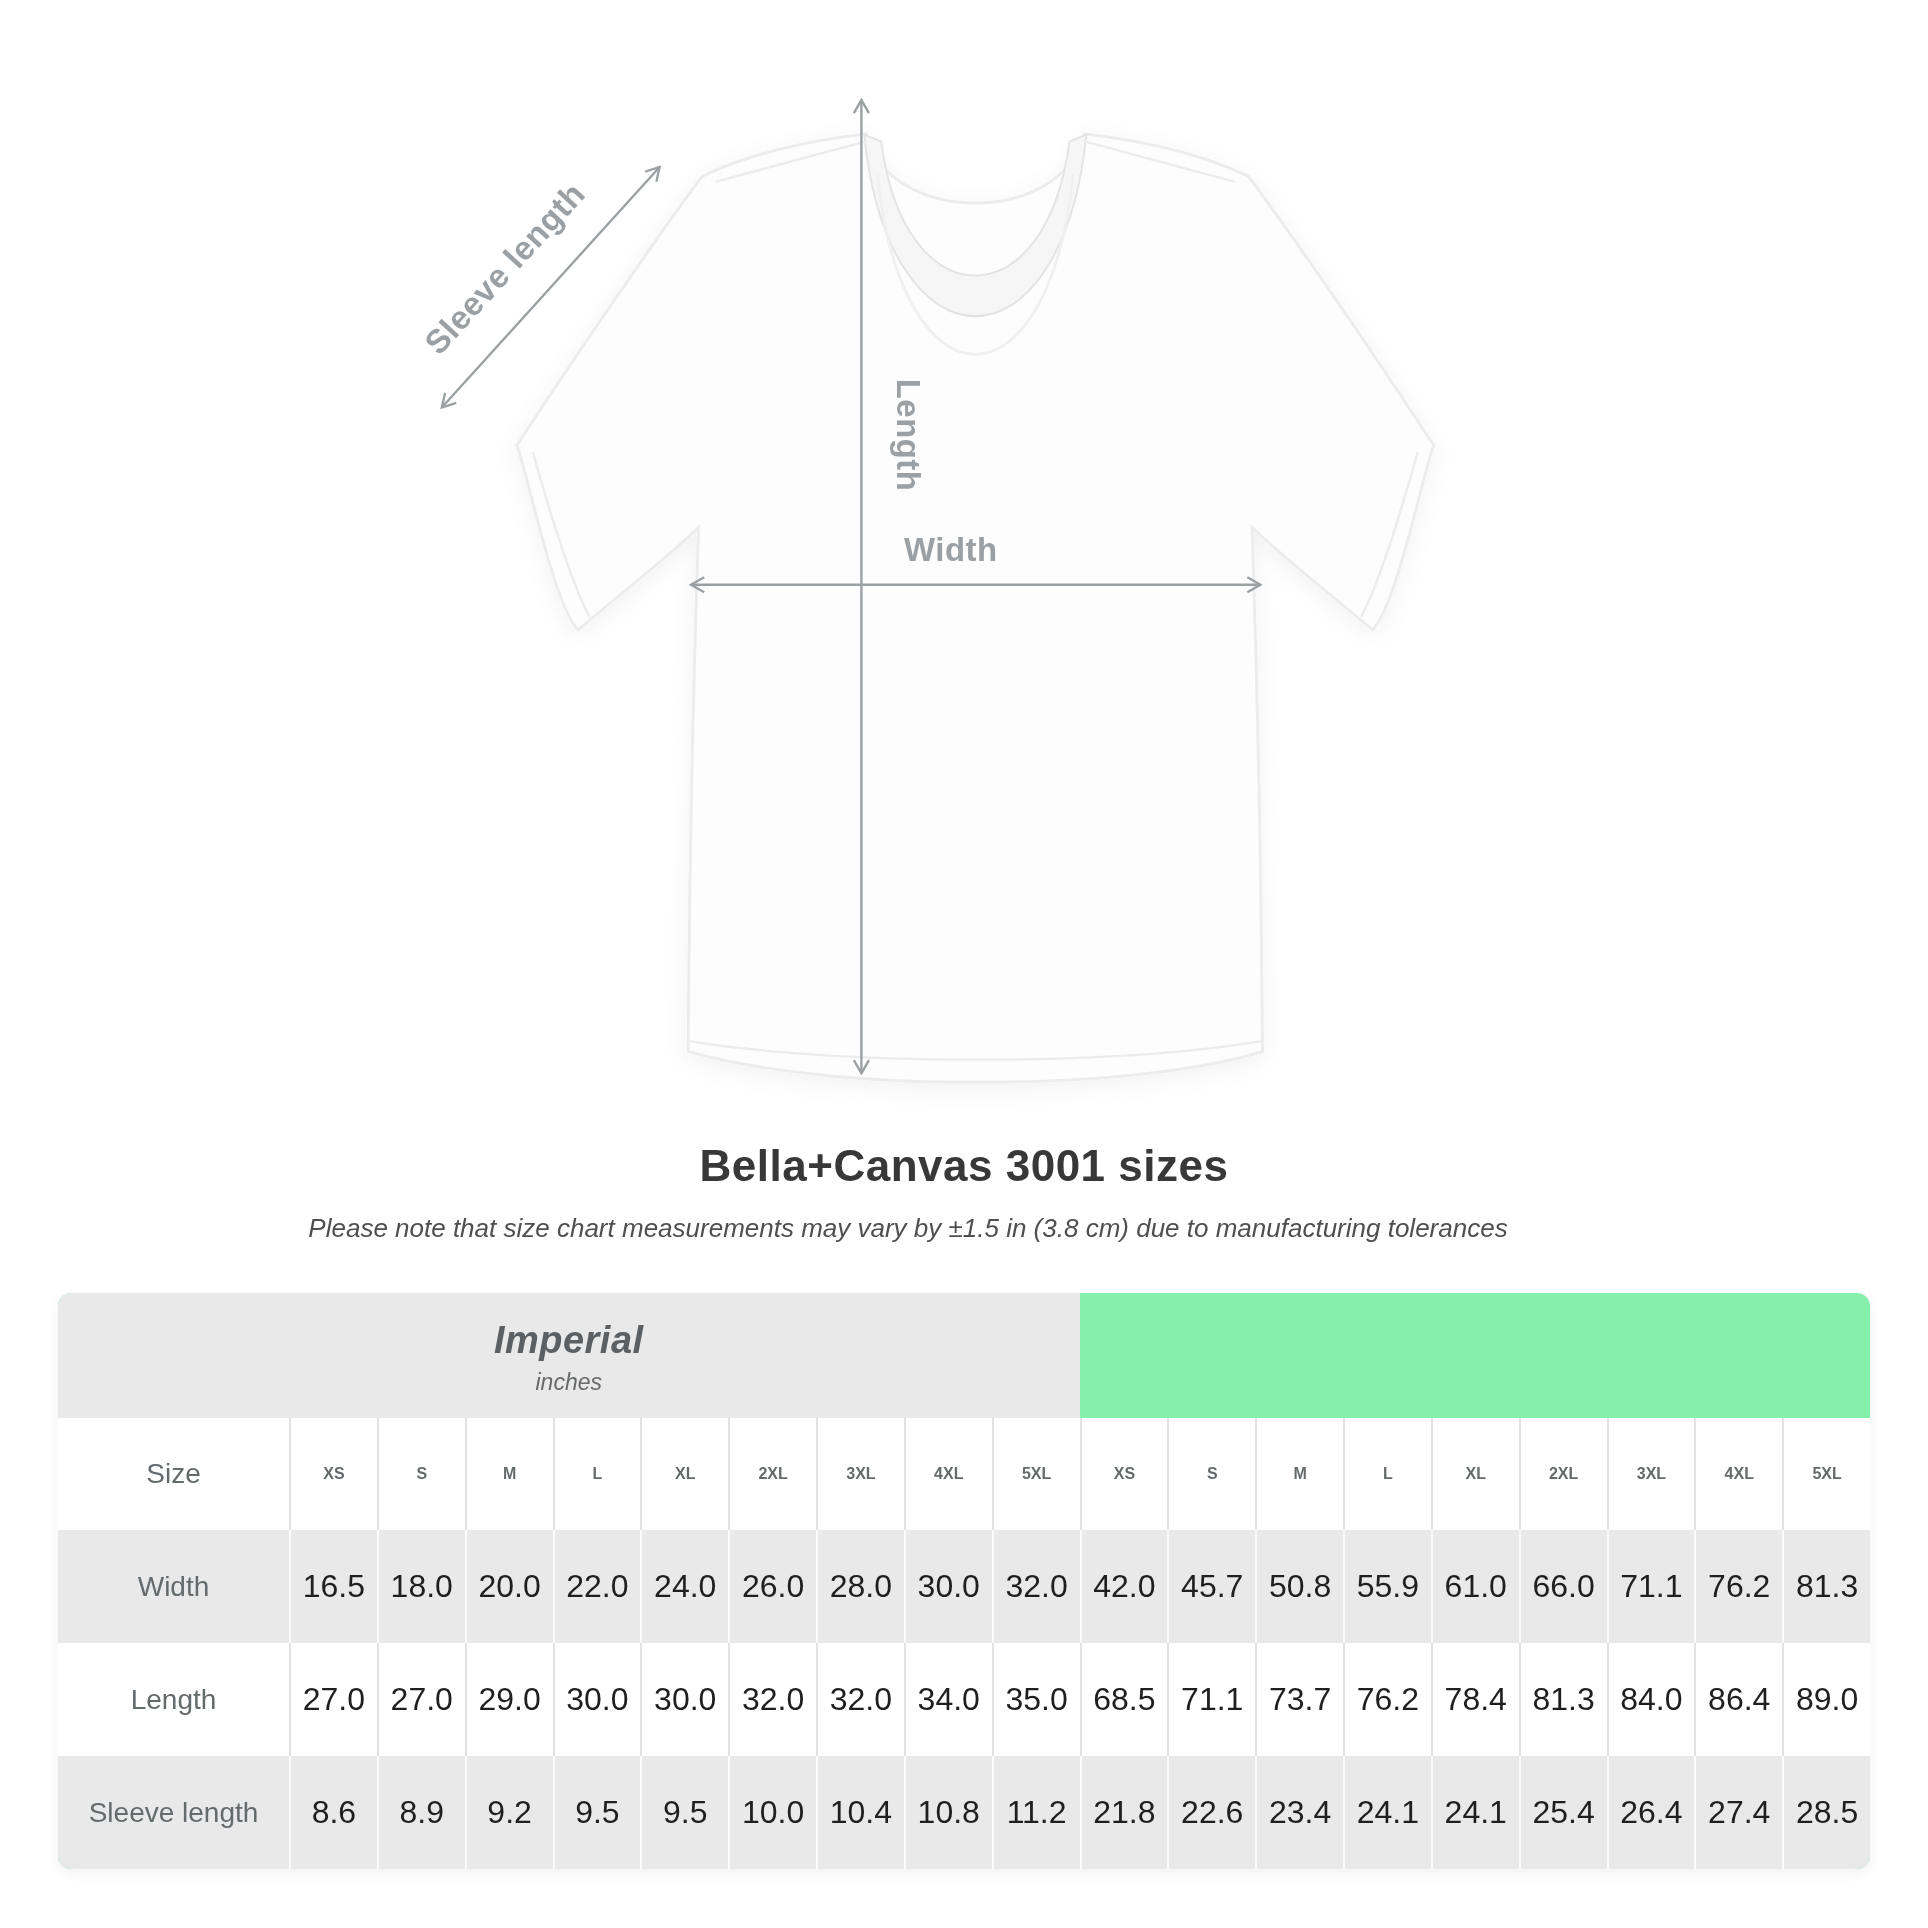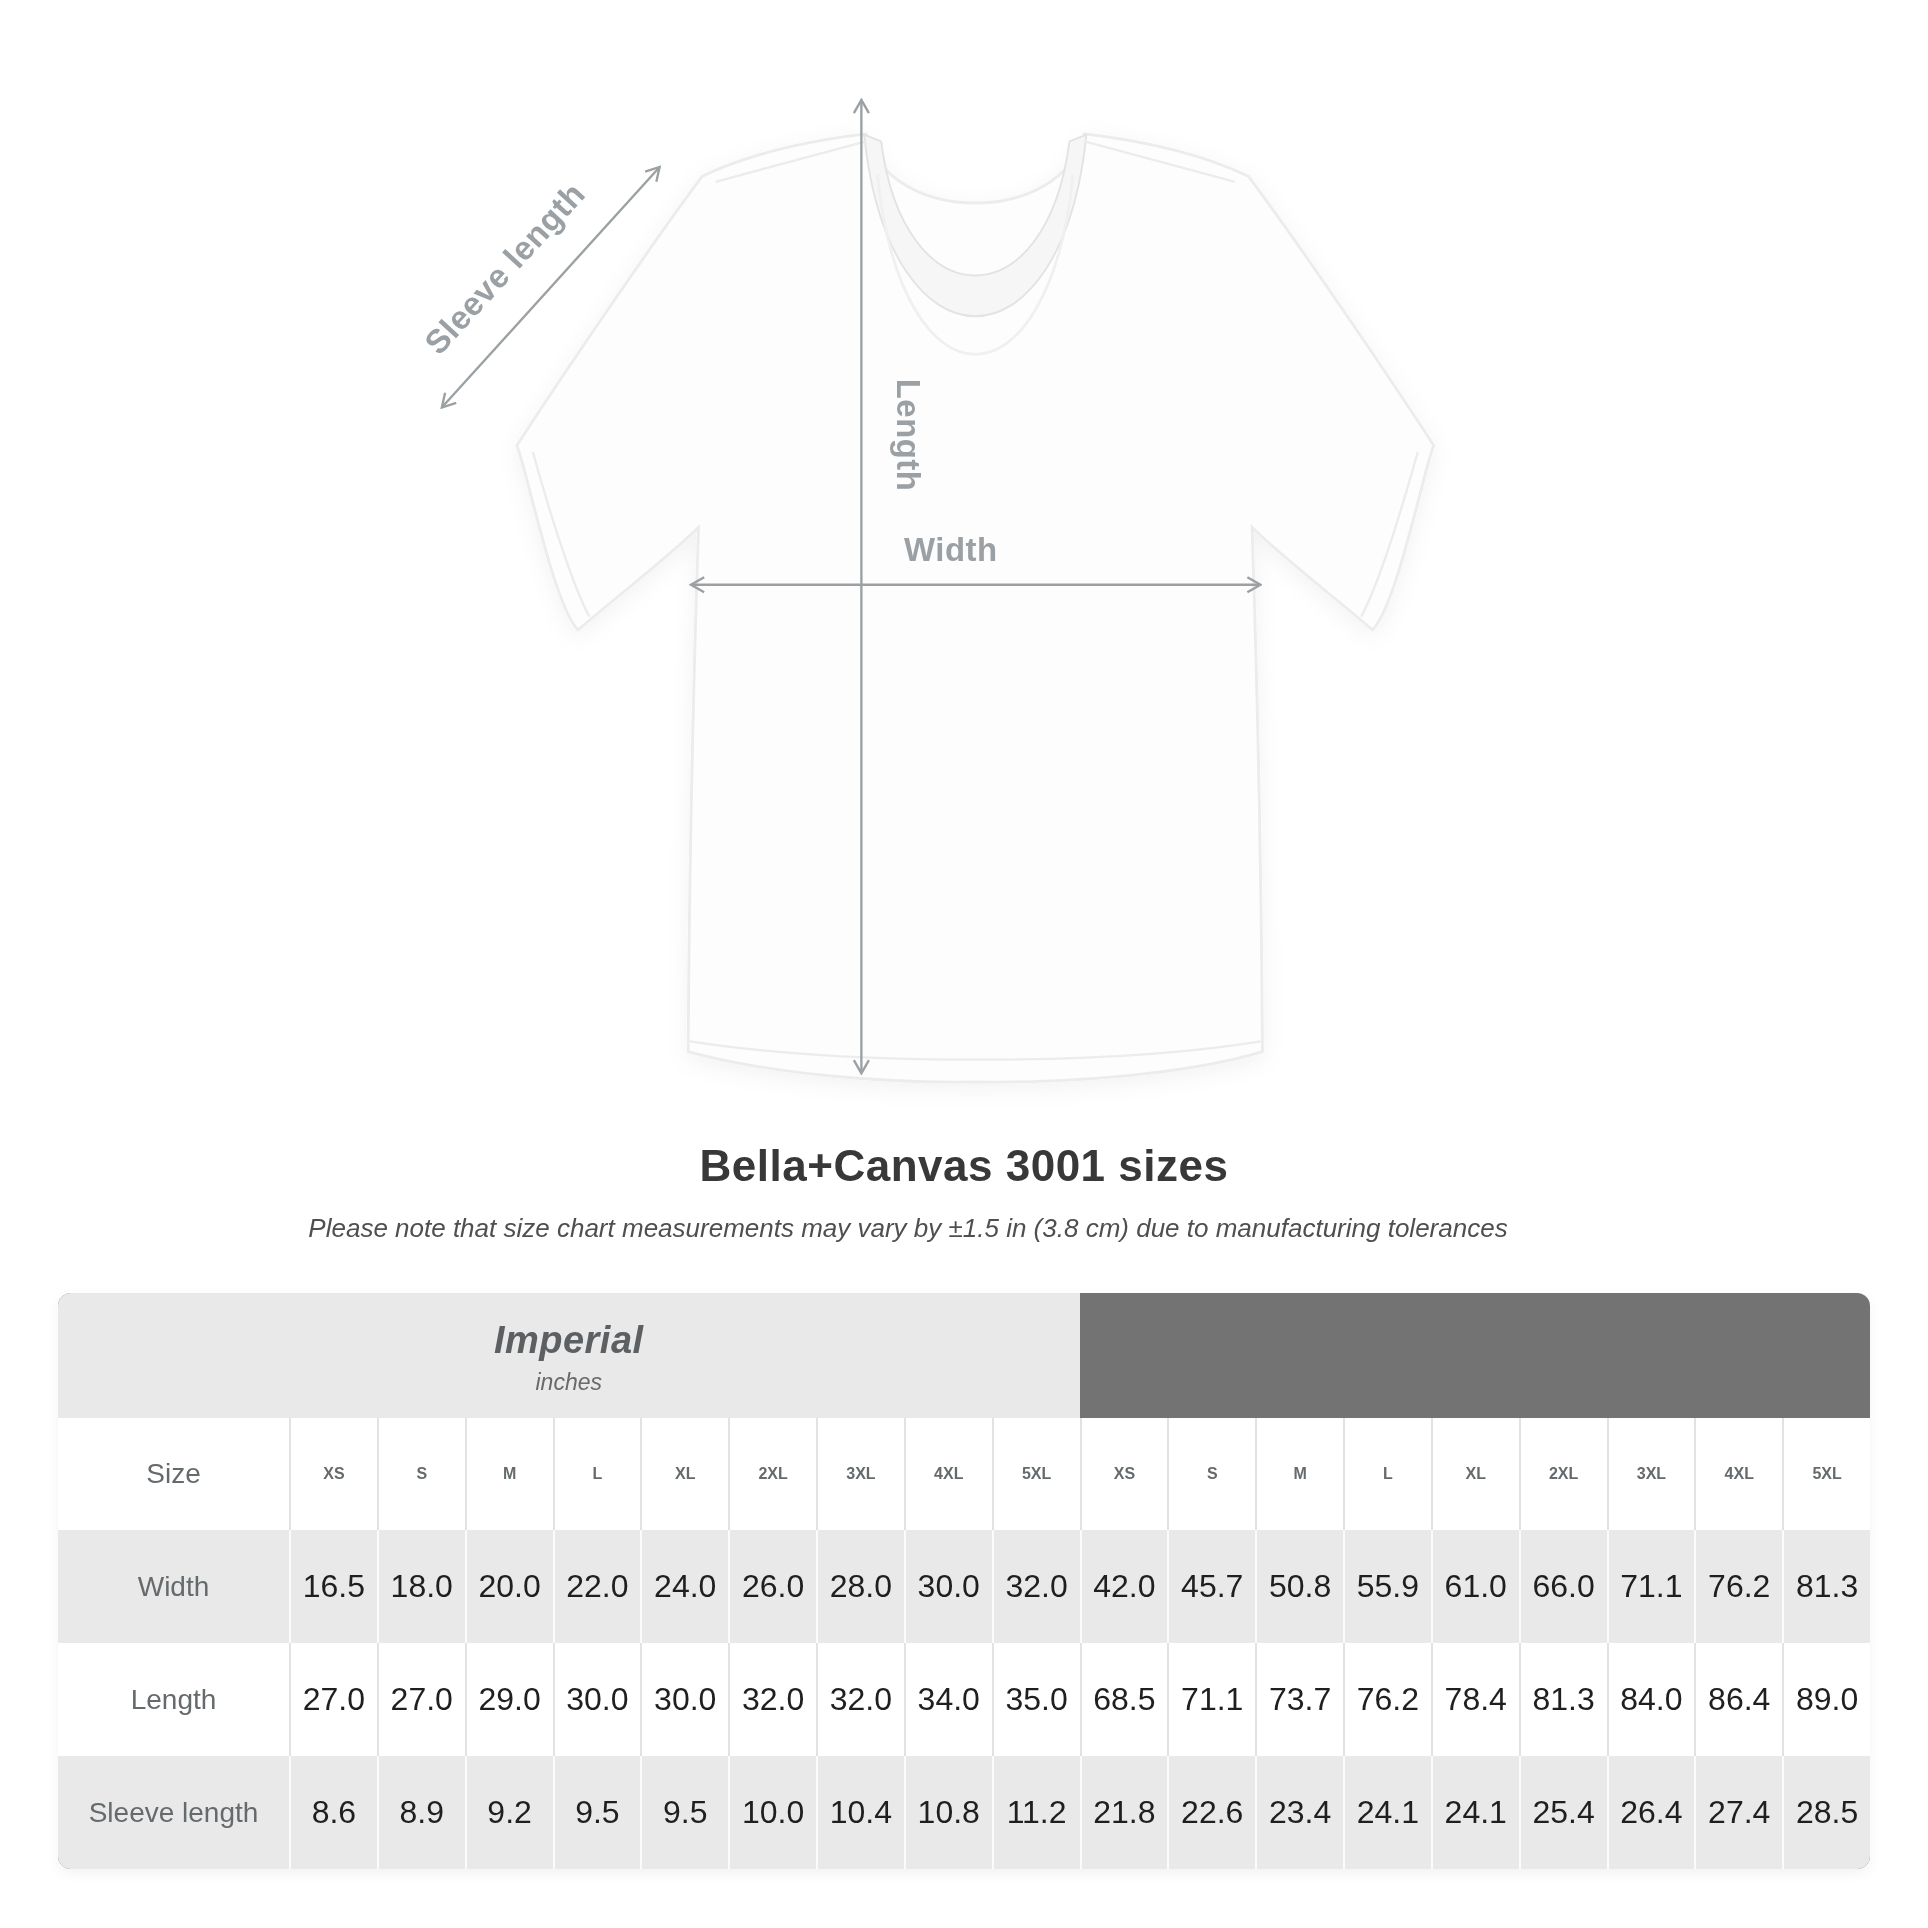--- a/index.html
+++ b/index.html
@@ -35,21 +35,21 @@
   .subtitle{position:absolute;left:0;top:1213px;width:1816px;text-align:center;
          font-size:26px;font-style:italic;color:var(--notetxt);}
 
   
   .size-table{
     position:absolute;left:58px;top:1293px;width:1812px;height:576px;
     display:grid;
     grid-template-columns:231px repeat(18,1fr);
     grid-template-rows:125px 112px 113px 113px 113px;
     border-radius:13px;overflow:hidden;
-    background:#737373;
+    background:#86efac;
     box-shadow:0 4.7px 13px rgba(0,0,0,0.05);
   }
   .band{background:var(--stripe);display:flex;flex-direction:column;align-items:center;justify-content:center;gap:6.6px;padding-top:3.8px;}
   .band-imperial{grid-column:1/11;}
   .band-metric{grid-column:11/20;}
   .band-name{font-size:38px;font-weight:700;font-style:italic;color:var(--grouptxt);letter-spacing:0.5px;}
   .band-unit{font-size:23px;font-style:italic;color:#67696b;}
   .cells{display:contents;}
   .rowlabel{grid-column:1;display:flex;align-items:center;justify-content:center;
             font-size:28px;font-weight:400;color:var(--headtxt);background:#fff;}

